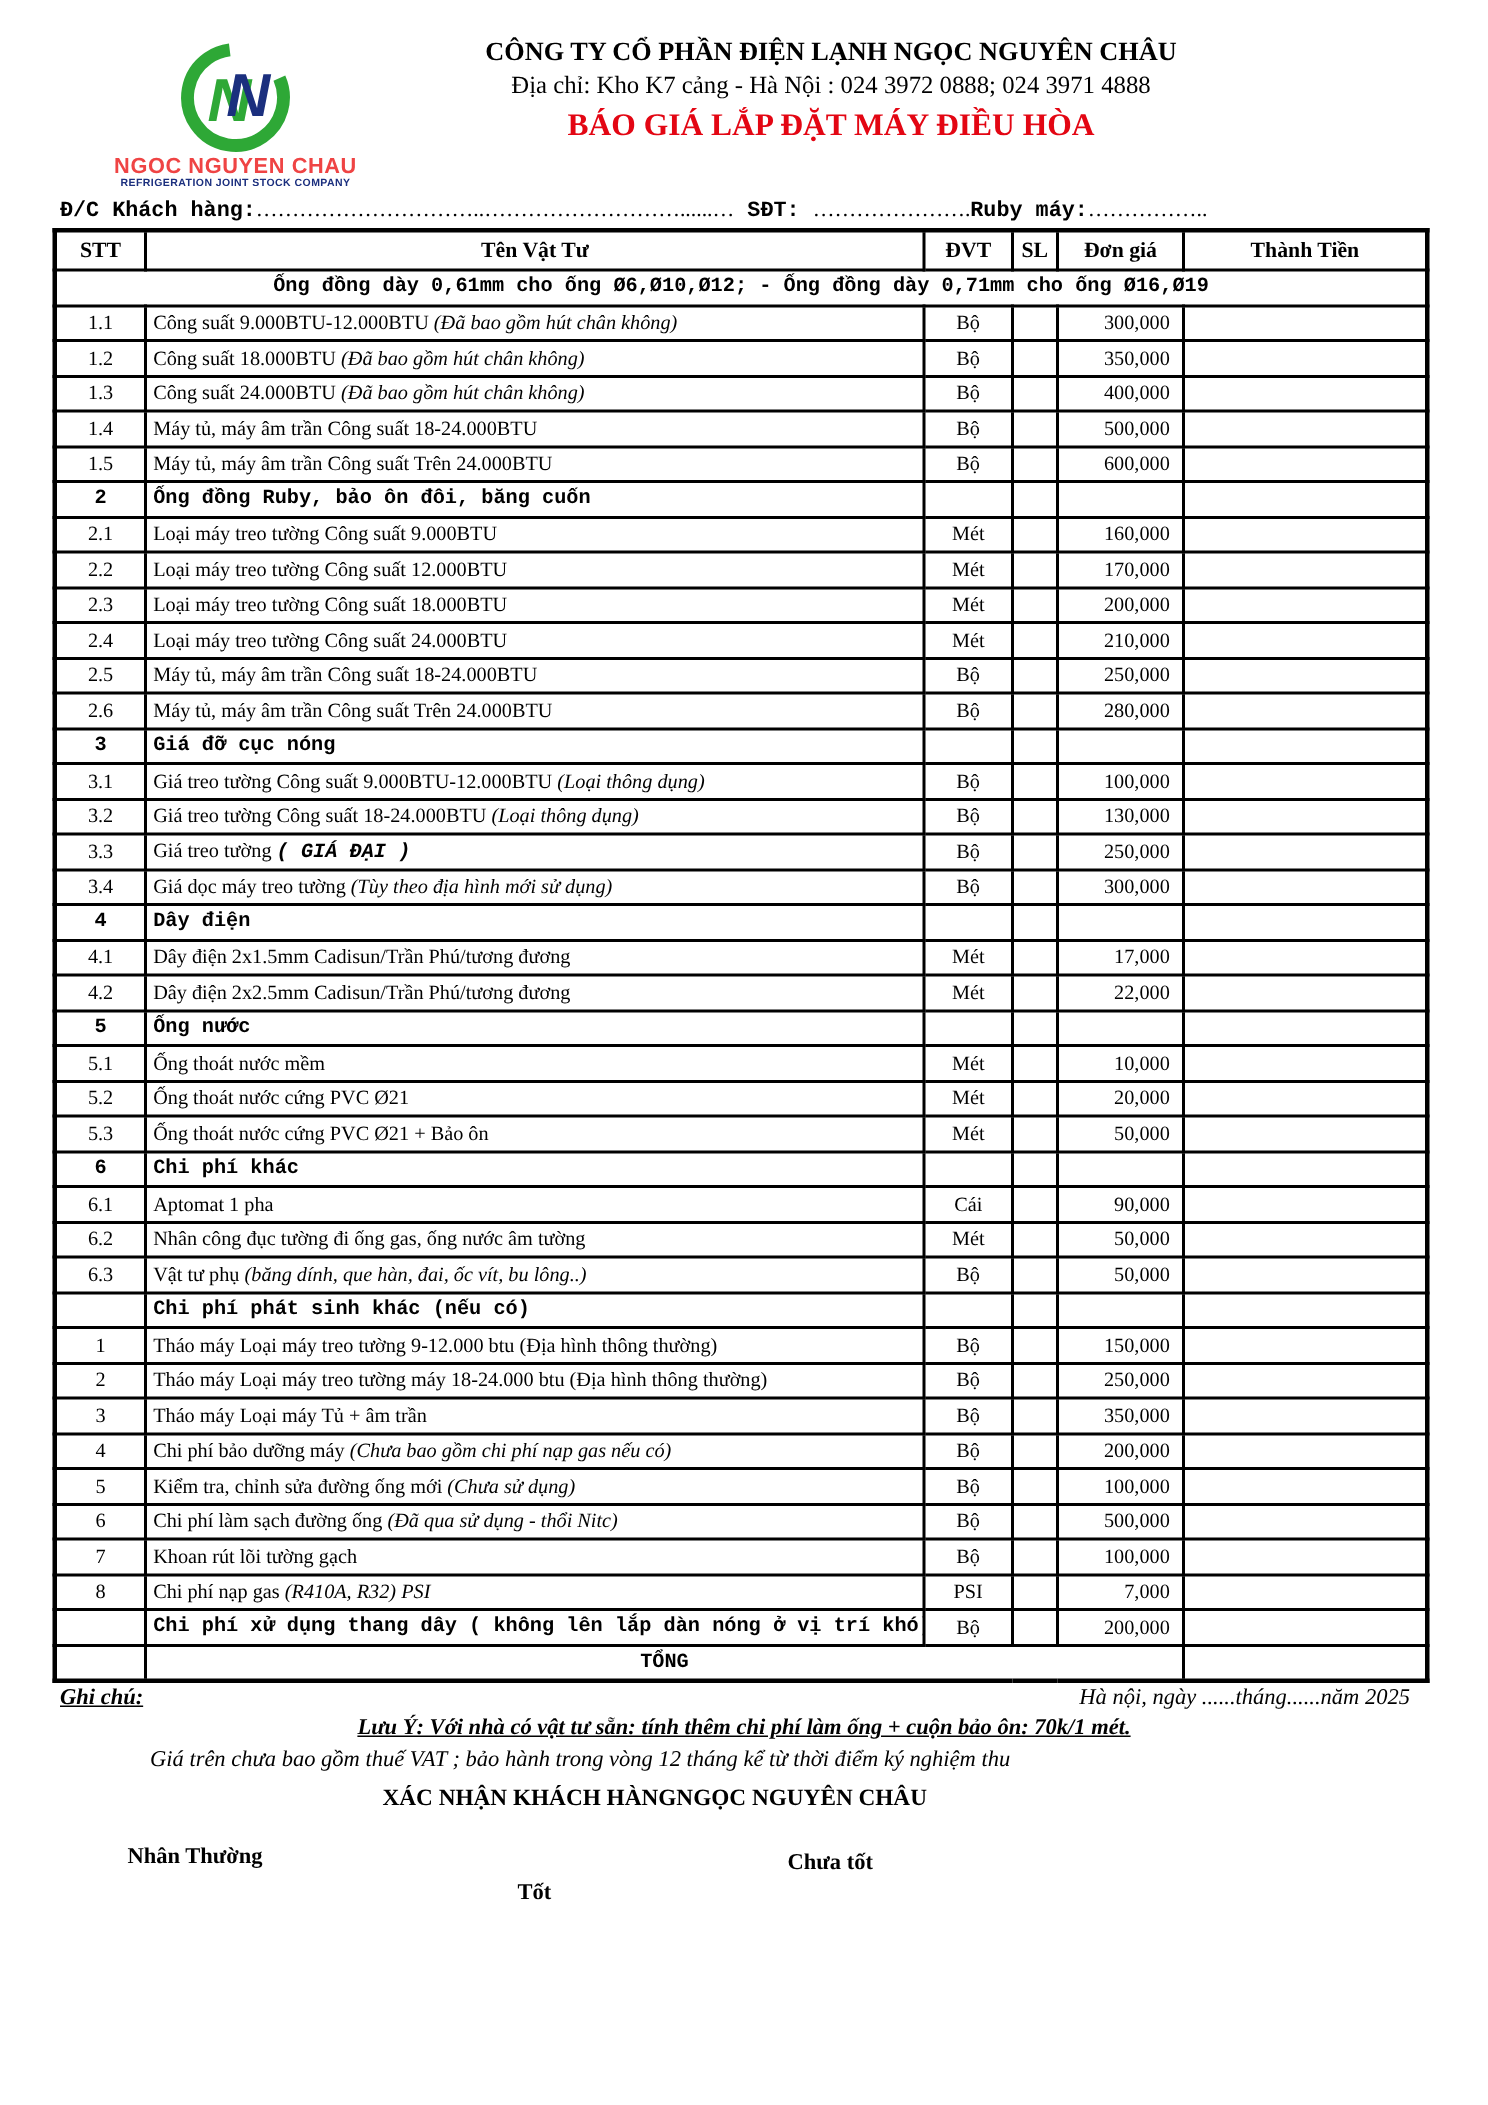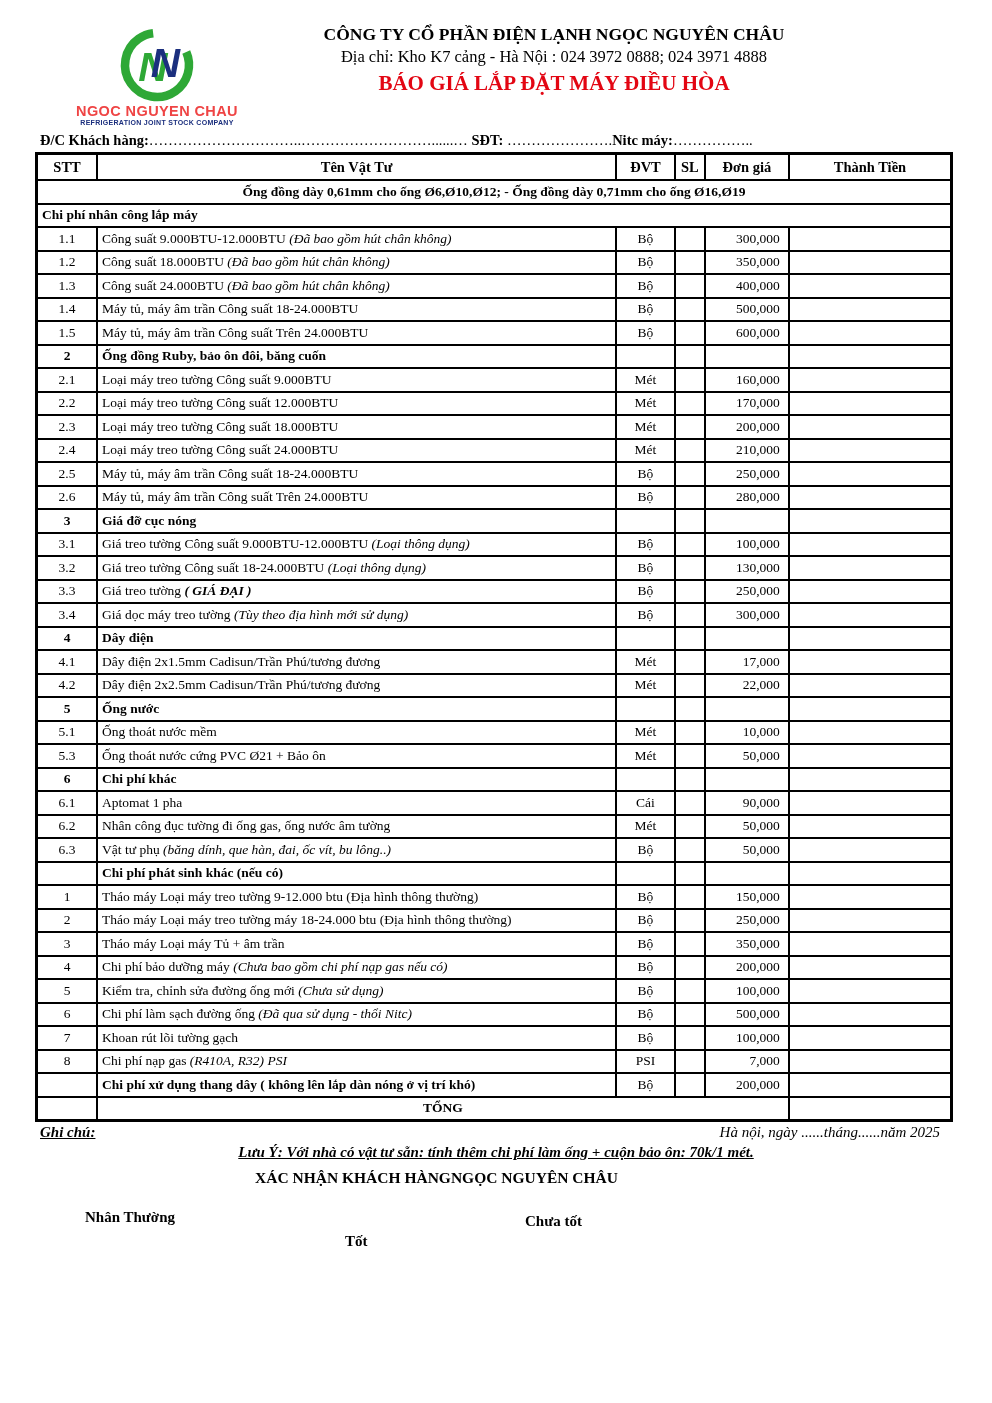--- a/index.html
+++ b/index.html
@@ -20,21 +20,21 @@
   .doc-title{font-weight:bold;font-size:21px;line-height:1.45;}
   
   .customer-line{margin:2px 38px 0 40px;font-size:14.5px;white-space:nowrap;overflow:hidden;}
   
   .table-wrap{margin:3px 0 0 35px;}
   table{border-collapse:collapse;width:918px;table-layout:fixed;border:3px solid #000;}
   th,td{border:2px solid #000;padding:0 4px;height:21.5px;font-size:13.5px;overflow:hidden;white-space:nowrap;vertical-align:middle;}
   th{font-size:14.5px;font-weight:bold;height:24px;margin-left:44px;}
   .c{text-align:center;}
   .r{text-align:right;padding-right:8px;}
-  .b{font-weight:bold;}
+  .b{font-weight:bold;font-family:Liberation Mono, monospace;}
   .i{font-style:italic;}
   
   .footer{margin-top:2px;font-size:15px;}
   .foot-row1{display:flex;justify-content:space-between;padding:0 52px 0 40px;}
   .ghi-chu{font-weight:bold;font-style:italic;text-decoration:underline;}
   .date-line{font-style:italic;}
   .note-line{text-align:center;font-weight:bold;font-style:italic;text-decoration:underline;margin-top:3px;font-size:15px;}
   .vat-line{margin:4px 0 0 100px;font-style:italic;font-size:15px;}
   .sign-row{display:flex;margin-top:8px;text-align:right;}
   .sign-left{font-weight:bold;margin-left:255px;font-size:15.5px;}
@@ -57,21 +57,21 @@
     <div class="logo-name">NGOC NGUYEN CHAU</div>
     <div class="logo-sub">REFRIGERATION JOINT STOCK COMPANY</div>
   </div>
   <div class="head-text">
     <div class="company-name">CÔNG TY CỔ PHẦN ĐIỆN LẠNH NGỌC NGUYÊN CHÂU</div>
     <div class="company-address">Địa chỉ: Kho K7 cảng - Hà Nội : 024 3972 0888; 024 3971 4888</div>
     <div class="doc-title" id="doc-title" style="color: rgb(227, 6, 19);">BÁO GIÁ  LẮP ĐẶT MÁY ĐIỀU HÒA</div>
   </div>
 </div>
 
-<div class="customer-line"><span class="b">Đ/C Khách hàng:</span><span>…………………………..………………………......…</span><span class="b"> SĐT: </span><span>………………….</span><span class="b">Nitc máy:</span><span>……………..</span>
+<div class="customer-line"><span class="b">Đ/C Khách hàng:</span><span>…………………………..………………………......…</span><span class="b"> SĐT: </span><span>………………….</span><span class="b">Ruby máy:</span><span>……………..</span>
 </div>
 
 <div class="table-wrap">
   <table>
     <colgroup>
       <col style="width:60px">
         <col style="width:514px">
         <col style="width:58px">
       <col style="width:30px">
         <col style="width:83px">
@@ -85,23 +85,20 @@
         <th class="c">SL</th>
         <th class="c">Đơn giá</th>
         <th class="c">Thành Tiền</th>
       </tr>
     </thead>
     <tbody id="quote-body">
         <tr>
           <td class="c b" colspan="6">Ống đồng dày 0,61mm cho ống Ø6,Ø10,Ø12;  - Ống đồng dày 0,71mm cho ống Ø16,Ø19</td>
         </tr>
         <tr>
-          <td class="b" colspan="6">Chi phí nhân công lắp máy</td>
-        </tr>
-        <tr>
           <td class="c">1.1</td>
           <td>Công suất 9.000BTU-12.000BTU <span class="i">(Đã bao gồm hút chân không)</span></td>
           <td class="c">Bộ</td>
           <td class="c"></td>
           <td class="r">300,000</td>
           <td></td>
         </tr>
         <tr>
           <td class="c">1.2</td>
           <td>Công suất 18.000BTU <span class="i">(Đã bao gồm hút chân không)</span></td>
@@ -261,20 +258,28 @@
           <td class="c"></td>
           <td class="r"></td>
           <td></td>
         </tr>
         <tr>
           <td class="c">5.1</td>
           <td>Ống thoát nước mềm</td>
           <td class="c">Mét</td>
           <td class="c"></td>
           <td class="r">10,000</td>
+          <td></td>
+        </tr>
+        <tr>
+          <td class="c">5.2</td>
+          <td>Ống thoát nước cứng PVC Ø21</td>
+          <td class="c">Mét</td>
+          <td class="c"></td>
+          <td class="r">20,000</td>
           <td></td>
         </tr>
         <tr>
           <td class="c">5.3</td>
           <td>Ống thoát nước cứng PVC Ø21 + Bảo ôn</td>
           <td class="c">Mét</td>
           <td class="c"></td>
           <td class="r">50,000</td>
           <td></td>
         </tr>
@@ -398,20 +403,21 @@
       </tbody>
   </table>
 </div>
 
 <div class="footer">
   <div class="foot-row1">
     <span class="ghi-chu">Ghi chú:</span>
     <span class="date-line">Hà nội, ngày ......tháng......năm 2025</span>
   </div>
   <div class="note-line">Lưu Ý: Với nhà có vật tư sẵn:  tính thêm chi phí làm ống + cuộn bảo ôn: 70k/1 mét.</div>
+  <div class="vat-line">Giá trên chưa bao gồm thuế VAT ; bảo hành trong vòng 12 tháng kể từ thời điểm ký nghiệm thu</div>
   <div class="sign-row">
     <span class="sign-left">XÁC NHẬN KHÁCH HÀNG</span>
     <span class="sign-right">NGỌC NGUYÊN CHÂU</span>
   </div>
   <div class="rating-row">
     <span class="rating-1">Nhân Thường</span>
     <span class="rating-2">Tốt</span>
     <span class="rating-3">Chưa tốt</span>
   </div>
 </div>

